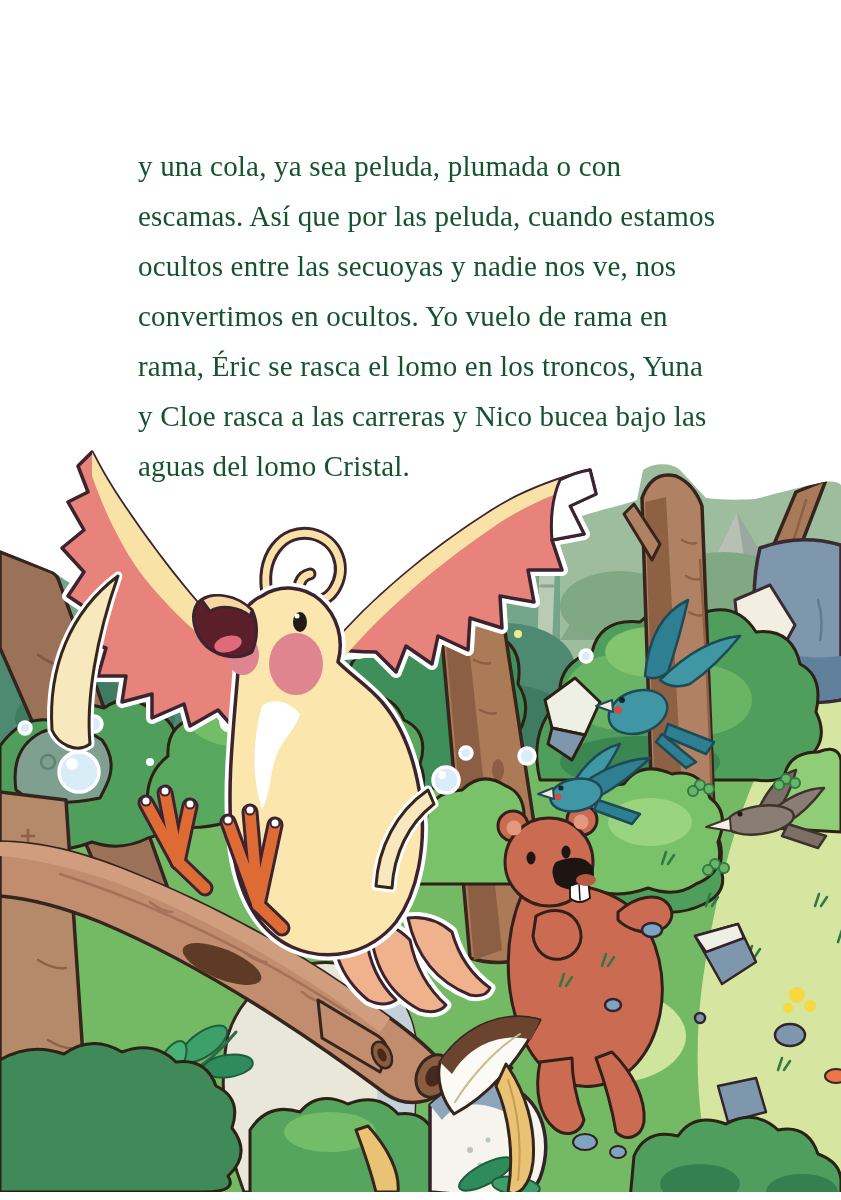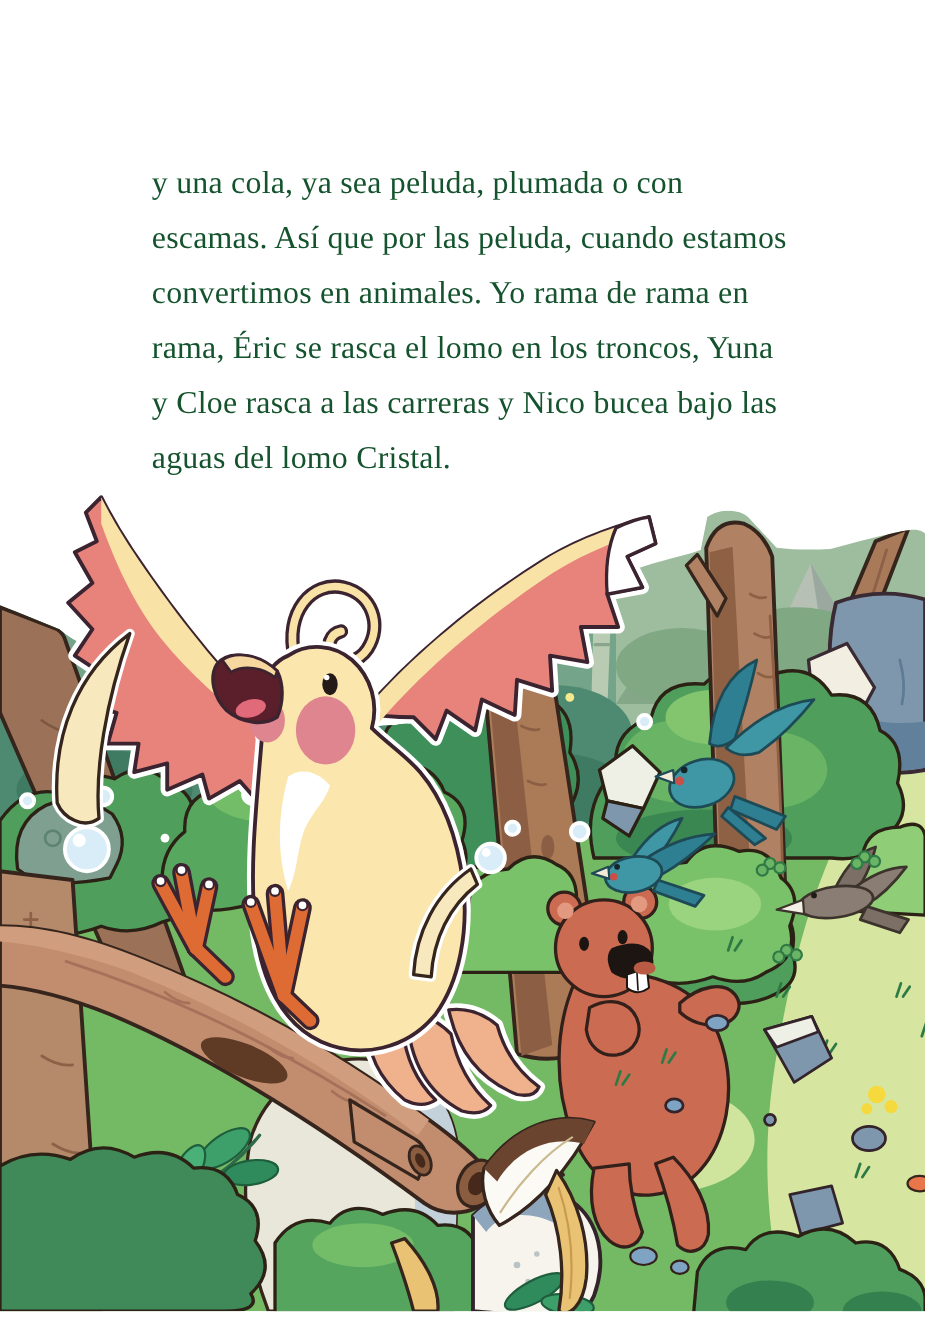--- a/index.html
+++ b/index.html
@@ -478,19 +478,20 @@
       <path d="M52,730 C48,668 70,612 118,576 C96,638 86,700 90,744 C76,754 58,744 52,730 Z" fill="none" stroke="#ffffff" stroke-width="9"></path>
       <path d="M52,730 C48,668 70,612 118,576 C96,638 86,700 90,744 C76,754 58,744 52,730 Z" fill="#f7e9bd" stroke="#35251d" stroke-width="3"></path>
       <path d="M428,790 C396,812 378,848 376,886 L392,888 C394,854 408,824 434,804 Z" fill="none" stroke="#ffffff" stroke-width="9"></path>
       <path d="M428,790 C396,812 378,848 376,886 L392,888 C394,854 408,824 434,804 Z" fill="#f7e9bd" stroke="#35251d" stroke-width="3"></path>
     </g>
   </svg>
 
   <div class="text-block">
     <p>y una cola, ya sea peluda, plumada o con</p>
     <p>escamas. Así que por las peluda, cuando estamos</p>
-    <p>convertimos en animales. Yo rama de rama en</p>
+    <p>ocultos entre las secuoyas y nadie nos ve, nos</p>
+    <p>convertimos en ocultos. Yo vuelo de rama en</p>
     <p>rama, Éric se rasca el lomo en los troncos, Yuna</p>
     <p>y Cloe rasca a las carreras y Nico bucea bajo las</p>
     <p>aguas del lomo Cristal.</p>
   </div>
 
 </div>
 
 </body></html>

